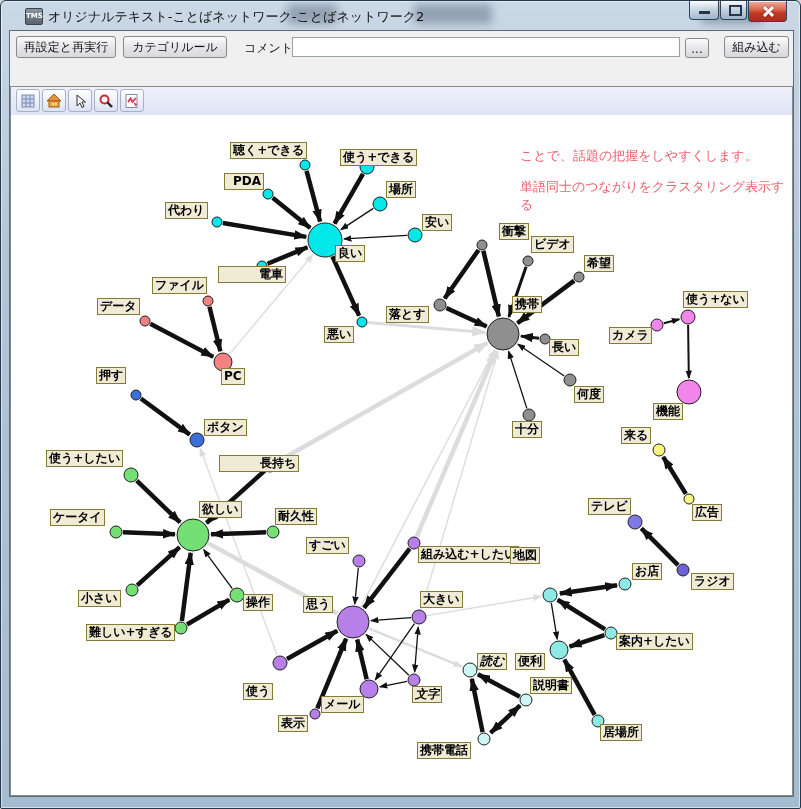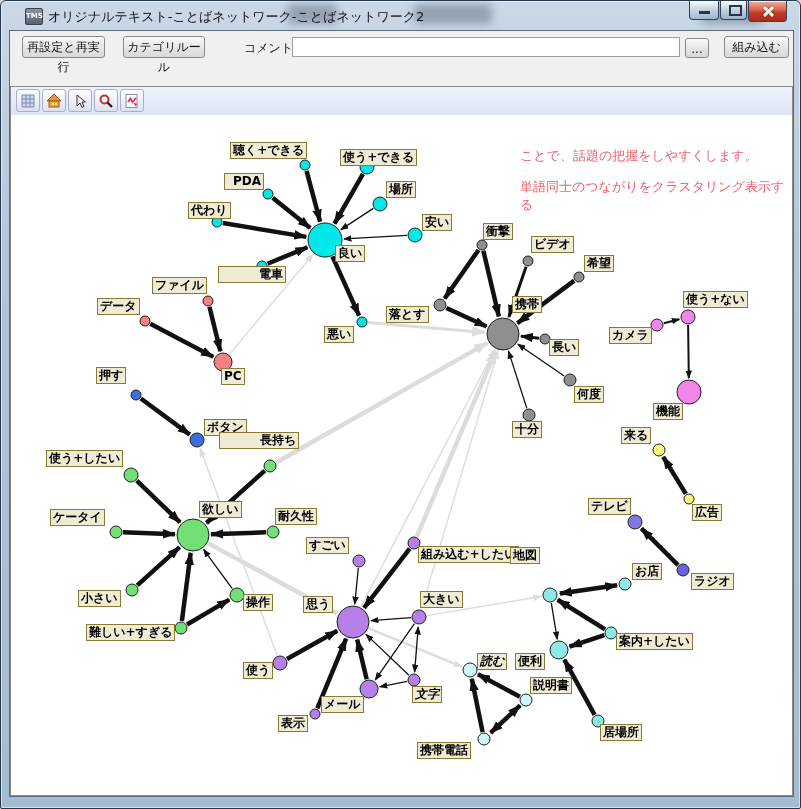--- a/index.html
+++ b/index.html
@@ -71,22 +71,22 @@
         </div>
       <div class="capbtn close">
         <div class="glyph-x1"></div>
         <div class="glyph-x2"></div>
       </div>
     </div>
   </div>
 
   <div class="client">
     <div class="toolbar">
-      <div class="tbtn" style="left:12px;width:83px">再設定と再実行</div>
-      <div class="tbtn" style="left:113px;width:82px">カテゴリルール</div>
+      <div class="tbtn" style="left:6px;width:100px">再設定と再実行</div>
+      <div class="tbtn" style="left:113px;width:104px">カテゴリルール</div>
       <div class="lbl-comment">コメント:</div>
       <input class="cinput" value="" style="">
       <div class="tbtn" style="left:675px;width:24px;height:20px;top:7px">...</div>
       <div class="tbtn" style="left:714px;width:65px">組み込む</div>
     </div>
 
 
     <div class="content">
       <div class="iconbar">
         <div class="ibtn" style="left:5px">
@@ -254,29 +254,29 @@
             <circle cx="515" cy="585" r="6" fill="#CFF6F6" stroke="#1f1f1f" stroke-width="1"></circle>
             <circle cx="473" cy="624" r="6" fill="#CFF6F6" stroke="#1f1f1f" stroke-width="1"></circle>
             <circle cx="587" cy="606" r="6" fill="#8CE9E4" stroke="#1f1f1f" stroke-width="1"></circle>
           </svg>
         <div id="labels">
             <div class="nlabel" style="left: 324px; top: 130px;">良い</div>
             <div class="nlabel" style="left: 219px; top: 27px;">聴く+できる</div>
             <div class="nlabel" style="left: 329px; top: 34px;">使う+できる</div>
             <div class="nlabel" style="left: 213px; top: 58px; padding-left: 8px;">PDA</div>
             <div class="nlabel" style="left: 375px; top: 66px;">場所</div>
-            <div class="nlabel" style="left: 154px; top: 87px; margin-left: 23px;">代わり</div>
+            <div class="nlabel" style="left: 154px; top: 87px;">代わり</div>
             <div class="nlabel" style="left: 411px; top: 99px;">安い</div>
             <div class="nlabel" style="left: 207px; top: 151px; padding-left: 40px;">電車</div>
             <div class="nlabel" style="left: 313px; top: 211px;">悪い</div>
             <div class="nlabel" style="left: 86px; top: 183px;">データ</div>
             <div class="nlabel" style="left: 141px; top: 162px;">ファイル</div>
             <div class="nlabel" style="left: 210px; top: 253px;">PC</div>
             <div class="nlabel" style="left: 501px; top: 181px;">携帯</div>
-            <div class="nlabel" style="left: 472px; top: 108px;">衝撃</div>
+            <div class="nlabel" style="left: 488px; top: 108px;">衝撃</div>
             <div class="nlabel" style="left: 520px; top: 121px;">ビデオ</div>
             <div class="nlabel" style="left: 573px; top: 140px;">希望</div>
             <div class="nlabel" style="left: 375px; top: 191px;">落とす</div>
             <div class="nlabel" style="left: 538px; top: 224px;">長い</div>
             <div class="nlabel" style="left: 563px; top: 271px;">何度</div>
             <div class="nlabel" style="left: 501px; top: 306px;">十分</div>
             <div class="nlabel" style="left: 598px; top: 212px;">カメラ</div>
             <div class="nlabel" style="left: 672px; top: 176px;">使う+ない</div>
             <div class="nlabel" style="left: 642px; top: 288px;">機能</div>
             <div class="nlabel" style="left: 610px; top: 312px;">来る</div>
@@ -284,27 +284,27 @@
             <div class="nlabel" style="left: 85px; top: 252px;">押す</div>
             <div class="nlabel" style="left: 193px; top: 304px;">ボタン</div>
             <div class="nlabel" style="left: 577px; top: 383px;">テレビ</div>
             <div class="nlabel" style="left: 680px; top: 458px;">ラジオ</div>
             <div class="nlabel" style="left: 188px; top: 386px;">欲しい</div>
             <div class="nlabel" style="left: 35px; top: 335px;">使う+したい</div>
             <div class="nlabel" style="left: 39px; top: 394px;">ケータイ</div>
             <div class="nlabel" style="left: 67px; top: 475px;">小さい</div>
             <div class="nlabel" style="left: 75px; top: 509px;">難しい+すぎる</div>
             <div class="nlabel" style="left: 232px; top: 479px;">操作</div>
-            <div class="nlabel" style="left: 208px; top: 317px; padding-left: 40px;">長持ち</div>
+            <div class="nlabel" style="left: 208px; top: 340px; padding-left: 40px;">長持ち</div>
             <div class="nlabel" style="left: 264px; top: 393px;">耐久性</div>
             <div class="nlabel" style="left: 292px; top: 481px;">思う</div>
             <div class="nlabel" style="left: 295px; top: 422px;">すごい</div>
             <div class="nlabel" style="left: 407px; top: 431px;">組み込む+したい</div>
             <div class="nlabel" style="left: 409px; top: 476px;">大きい</div>
-            <div class="nlabel" style="left: 232px; top: 547px;">使う</div>
+            <div class="nlabel" style="left: 232px; top: 568px;">使う</div>
             <div class="nlabel" style="left: 267px; top: 600px;">表示</div>
             <div class="nlabel" style="left: 310px; top: 581px;">メール</div>
             <div class="nlabel" style="left: 401px; top: 571px; font-style: italic;">文字</div>
             <div class="nlabel" style="left: 504px; top: 538px;">便利</div>
             <div class="nlabel" style="left: 499px; top: 432px;">地図</div>
             <div class="nlabel" style="left: 621px; top: 448px;">お店</div>
             <div class="nlabel" style="left: 605px; top: 518px;">案内+したい</div>
             <div class="nlabel" style="left: 466px; top: 538px; font-style: italic;">読む</div>
             <div class="nlabel" style="left: 519px; top: 562px;">説明書</div>
             <div class="nlabel" style="left: 406px; top: 627px;">携帯電話</div>

